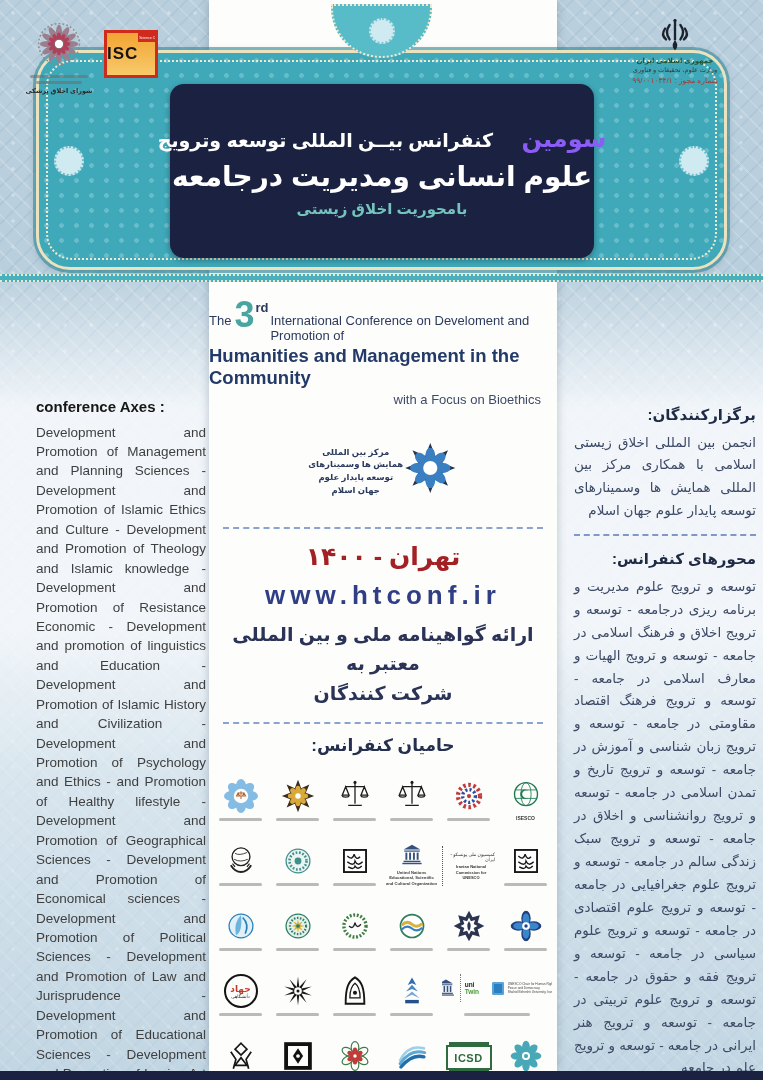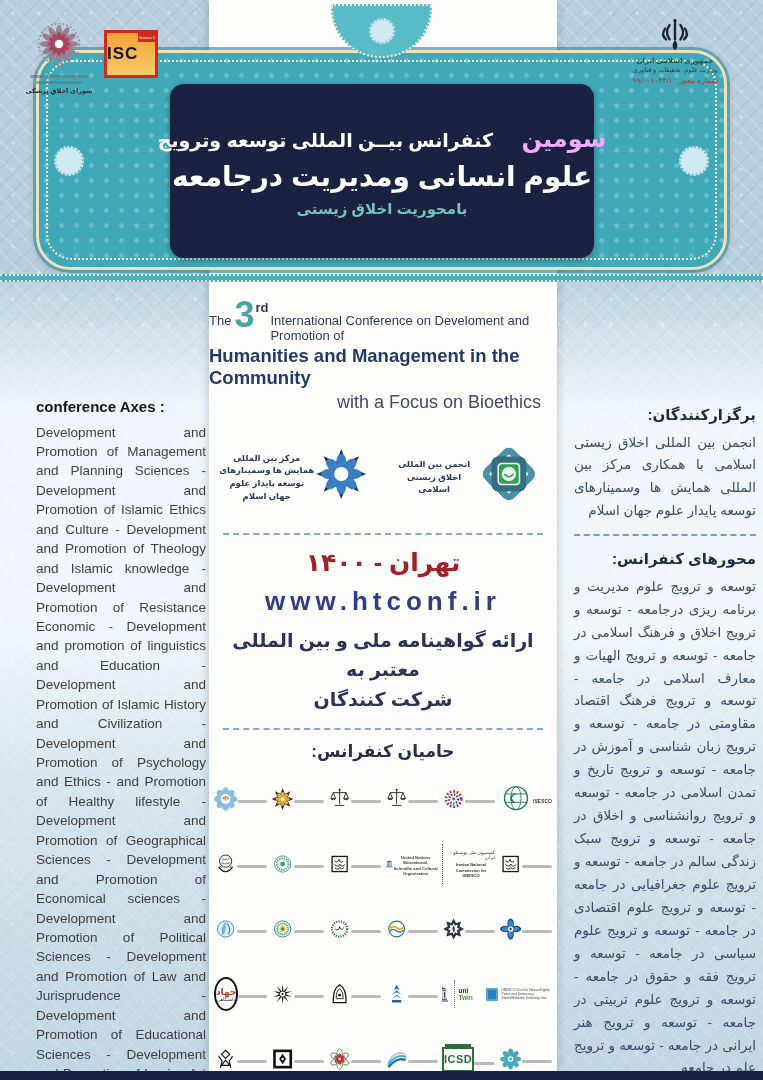--- a/index.html
+++ b/index.html
@@ -20,21 +20,21 @@
     background-image:radial-gradient(rgba(255,255,255,.22) 2px, transparent 2.6px);background-size:15px 15px;}
   .frame::before{content:'';position:absolute;inset:7px;border:2px dotted #f0e9cf;border-radius:26px}
   .medallion-top{position:absolute;left:331px;top:4px;width:101px;height:54px;z-index:2;background:#58bcc8;border:2px dotted #f0e9cf;border-radius:0 0 50px 50px}
   .medallion-top i{position:absolute;left:50%;top:12px;width:26px;height:26px;margin-left:-13px;border-radius:50%;background:#cfeaf0;border:2px dotted #7fc7d1}
   .med-side{position:absolute;top:146px;width:30px;height:30px;border-radius:50%;background:#cfeaf0;border:2px dotted #6fbecb;z-index:3}
   .med-left{left:54px}.med-right{left:679px}
   .dotted-strip{position:absolute;left:0;top:274px;right:0;height:8px;z-index:2;background:#49b0bd;border-top:2px dotted #eee6c8;border-bottom:2px dotted #eee6c8}
   .navy-panel{position:absolute;left:170px;top:84px;width:424px;height:174px;z-index:3;background:#1b2140;border-radius:14px;
     display:flex;flex-direction:column;justify-content:center;align-items:center;gap:7px;direction:rtl;box-shadow:0 2px 6px rgba(0,0,0,.35)}
   .bl1{font-size:19px;color:#fff;font-weight:bold;white-space:nowrap}
-  .bl1 .accent{color:#f0abfc;font-size:24px;margin-left:23px}
+  .bl1 .accent{color:#8b5cf6;font-size:24px;margin-left:23px}
   .bl2{font-size:28px;color:#fff;font-weight:bold;white-space:nowrap}
   .bl3{font-size:15px;color:#74c4bd;font-weight:bold}
   
   .uni-logo{position:absolute;left:18px;top:20px;width:82px;z-index:4;text-align:center}
   .uni-cap-squig{height:3px;width:70%;margin:3px auto 0;background:#6c6c6c;opacity:.55;border-radius:2px}
   .uni-cap{font-size:6.5px;font-weight:bold;color:#2a2a2a;margin-top:3px;direction:rtl}
   .isc{position:absolute;left:104px;top:30px;width:54px;height:48px;z-index:4;background:linear-gradient(180deg,#f2a433,#f8ca6a);border:3px solid #cf2a1b;display:flex;flex-direction:row}
   .isc .t{flex:1;display:flex;align-items:center;justify-content:center;font-weight:bold;font-size:17px;color:#141414;letter-spacing:1px}
   .isc .s{height:9px;background:#cf2a1b;color:#fff;font-size:3.5px;display:flex;align-items:center;justify-content:center;white-space:nowrap;overflow:hidden}
   .gov{position:absolute;left:618px;top:16px;width:114px;z-index:4;text-align:center}
@@ -48,31 +48,31 @@
   .col-right h3{font-size:15px;color:#1f2a44;font-weight:bold;margin-bottom:4px}
   .dashed-r{border:none;border-top:2px dashed #7f97c9;margin:11px 0 10px}
   
   .card-inner{position:absolute;left:209px;top:292px;width:348px;height:776px;z-index:4;display:flex;flex-direction:column;align-items:center}
   .he-line1{display:flex;align-items:flex-start;justify-content:center;color:#2c3a5e;font-size:13px;margin-top:8px}
   .he-the{margin-top:13px}
   .he-num{font-size:36px;line-height:.85;font-weight:bold;color:#49a5a2;margin:0 1px 0 3px}
   .he-ord{font-size:13px;font-weight:bold;color:#2c3a5e}
   .he-rest{margin-top:13px;margin-left:2px}
   .he-line2{font-size:18.5px;font-weight:bold;color:#233a68;margin-top:2px}
-  .he-line3{align-self:flex-end;font-size:18px;color:#3e4a66;margin-right:16px;margin-top:3px}
+  .he-line3{align-self:flex-end;font-size:13px;color:#3e4a66;margin-right:16px;margin-top:3px}
   .org-logos{display:flex;gap:28px;margin-top:16px;align-items:flex-end;direction:rtl}
   .org{display:flex;flex-direction:row;align-items:center;width:150px}
   .org-cap{font-size:8.5px;font-weight:bold;color:#2a3a5e;margin-top:6px;direction:rtl;text-align:center;line-height:1.5}
   .dashed{width:320px;border:none;border-top:2px dashed #8aa3d0;margin-top:14px}
   .city{margin-top:13px;font-size:25px;font-weight:bold;color:#a32125;direction:rtl}
   .web{margin-top:9px;font-size:26px;font-weight:bold;color:#303f85;letter-spacing:5px}
   .cert{margin-top:9px;font-size:19px;font-weight:bold;color:#2b3457;direction:rtl;text-align:center;line-height:1.55}
   .sp-head{margin-top:11px;font-size:17px;font-weight:bold;color:#25304e;direction:rtl}
   .grid{margin-top:9px;width:338px;display:grid;grid-template-columns:repeat(6,1fr);column-gap:4px;row-gap:9px}
-  .cell{display:flex;flex-direction:row;align-items:center;justify-content:flex-end;height:56px;overflow:hidden}
+  .cell{display:flex;flex-direction:column;align-items:center;justify-content:flex-end;height:56px;overflow:hidden}
   .cap{height:3px;background:#9d9d9d;border-radius:2px;width:82%;margin-top:5px;opacity:.7}
   .lbl{font-size:4.2px;color:#3c3c3c;text-align:center;line-height:1.3;margin-top:3px;font-weight:bold}
   .jahad{width:34px;height:34px;border:2px solid #141414;border-radius:50%;display:flex;flex-direction:column;align-items:center;justify-content:center}
   .jt1{color:#c0392b;font-weight:bold;font-size:9px;direction:rtl}
   .jt2{font-size:4.5px;color:#141414;direction:rtl}
   .icsd{width:46px;height:25px;border:2.5px solid #2e6b3f;color:#2e6b3f;font-weight:bold;font-size:11px;display:flex;align-items:center;justify-content:center;letter-spacing:.5px;box-shadow:0 -6px 0 -3px #2e6b3f,0 6px 0 -3px #2e6b3f}
   .commission{display:flex;flex-direction:column;gap:2px;align-items:center;justify-content:center;border-left:1.5px dotted #555;padding-left:4px;height:40px}
   .com-fa{font-size:4.6px;color:#333;direction:rtl}
   .com-en{font-size:4px;font-weight:bold;color:#333;text-align:center;line-height:1.35}
   .chair{display:flex;align-items:center;gap:4px;justify-content:center;height:40px}
@@ -184,33 +184,20 @@
     <span class="he-the">The</span>
     <span class="he-num">3</span>
     <span class="he-ord">rd</span>
     <span class="he-rest">International Conference on Develoment and Promotion of</span>
   </div>
   <div class="he-line2">Humanities and Management in the Community</div>
   <div class="he-line3">with a Focus on Bioethics</div>
 
   <div class="org-logos">
     <div class="org">
-      <svg viewBox="0 0 100 100" width="90" height="90">
-        <rect x="27" y="27" width="46" height="46" rx="6" fill="none" stroke="#4d8fa6" stroke-width="9" transform="rotate(45 50 50)"></rect>
-        <rect x="31" y="31" width="38" height="38" rx="5" fill="none" stroke="#33707f" stroke-width="8"></rect>
-        <rect x="37" y="37" width="26" height="26" rx="4" fill="#2f9e57"></rect>
-        <circle cx="50" cy="50" r="9.5" fill="#e9f5ec"></circle>
-        <path d="M44 50q6 7 12 0" stroke="#2f9e57" stroke-width="2" fill="none"></path>
-      </svg>
-      <div class="org-cap">
-        <div>انجمن بین المللی</div>
-        <div>اخلاق زیستی اسلامی</div>
-      </div>
-    </div>
-    <div class="org">
       <svg viewBox="0 0 100 100" width="94" height="90">
         <g id="org2">
             <polygon points="50.0,4.0 59.2,27.8 82.5,17.5 72.2,40.8 96.0,50.0 72.2,59.2 82.5,82.5 59.2,72.2 50.0,96.0 40.8,72.2 17.5,82.5 27.8,59.2 4.0,50.0 27.8,40.8 17.5,17.5 40.8,27.8" fill="#253249"></polygon>
             <ellipse cx="50" cy="27" rx="9" ry="14" fill="#3a7fc1" stroke="22.5" stroke-width="1.4" transform="rotate(0 50 50)"></ellipse>
             <ellipse cx="50" cy="27" rx="9" ry="14" fill="#3a7fc1" stroke="22.5" stroke-width="1.4" transform="rotate(45 50 50)"></ellipse>
             <ellipse cx="50" cy="27" rx="9" ry="14" fill="#3a7fc1" stroke="22.5" stroke-width="1.4" transform="rotate(90 50 50)"></ellipse>
             <ellipse cx="50" cy="27" rx="9" ry="14" fill="#3a7fc1" stroke="22.5" stroke-width="1.4" transform="rotate(135 50 50)"></ellipse>
             <ellipse cx="50" cy="27" rx="9" ry="14" fill="#3a7fc1" stroke="22.5" stroke-width="1.4" transform="rotate(180 50 50)"></ellipse>
             <ellipse cx="50" cy="27" rx="9" ry="14" fill="#3a7fc1" stroke="22.5" stroke-width="1.4" transform="rotate(225 50 50)"></ellipse>
             <ellipse cx="50" cy="27" rx="9" ry="14" fill="#3a7fc1" stroke="22.5" stroke-width="1.4" transform="rotate(270 50 50)"></ellipse>

